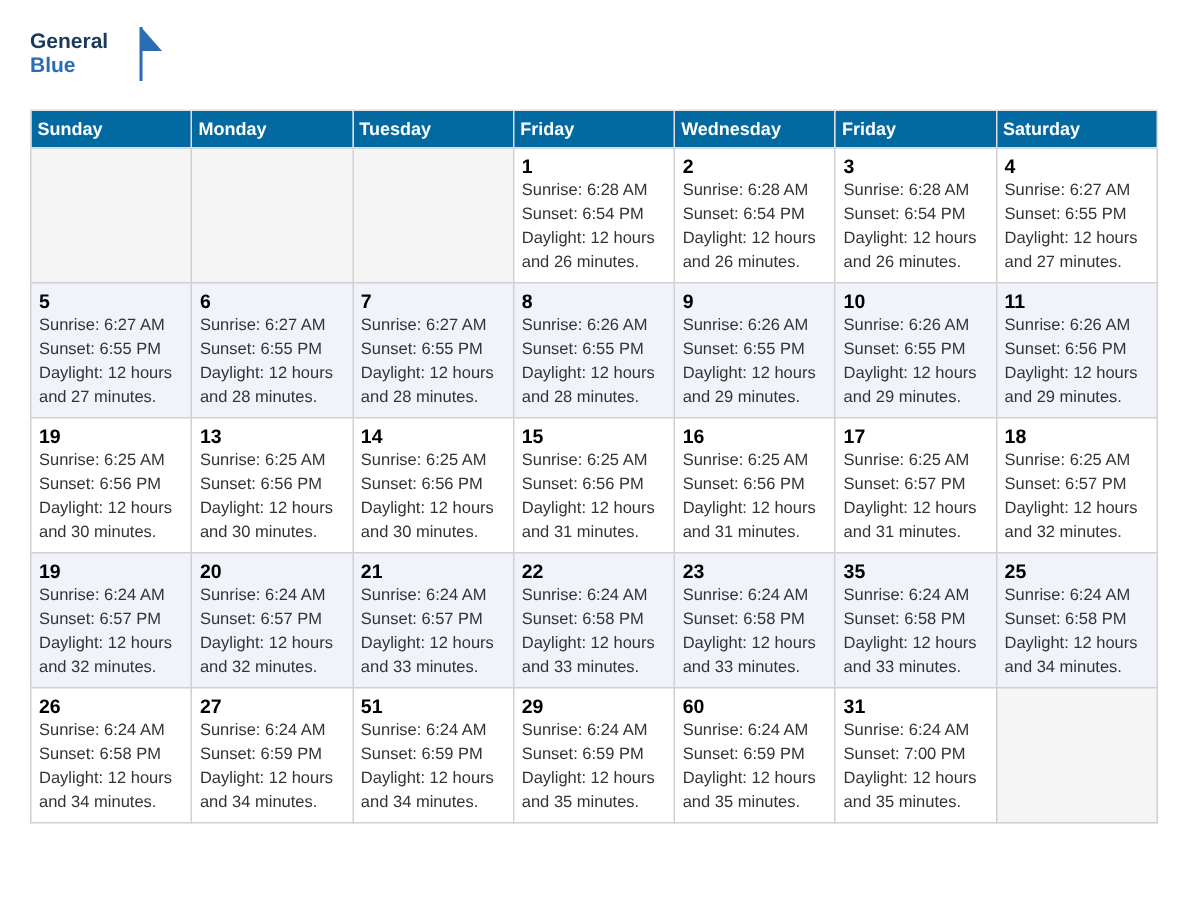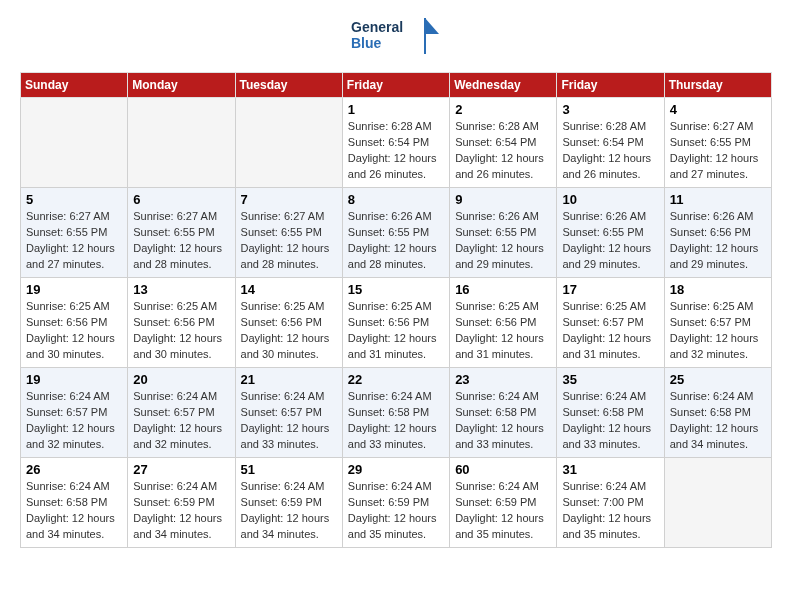--- a/index.html
+++ b/index.html
@@ -11,21 +11,21 @@
       overflow: hidden;
     }
     .page {
       width: 792px;
       min-height: 612px;
       background: #fff;
       padding: 16px 20px 16px 20px;
     }
     .header {
       display: flex;
-      justify-content: center;
+      justify-content: flex-start;
       align-items: flex-start;
       margin-bottom: 10px;
     }
     .logo {
       display: flex;
       align-items: center;
       gap: 4px;
     }
     .title-block {
       text-align: right;
@@ -39,21 +39,21 @@
     .cal-subtitle {
       font-size: 15px;
       color: #333;
     }
     .calendar {
       width: 100%;
       border-collapse: collapse;
       table-layout: fixed;
     }
     .calendar th {
-      background: #b91c1c;
+      background: #0369a1;
       color: #fff;
       font-size: 12px;
       font-weight: bold;
       padding: 5px 4px;
       text-align: left;
       border: 1px solid #e0e0e0;
     }
     .calendar td {
       border: 1px solid #d0d0d0;
       vertical-align: top;
@@ -106,21 +106,21 @@
 
   <table class="calendar">
     <thead>
       <tr>
       <th>Sunday</th>
           <th>Monday</th>
           <th>Tuesday</th>
           <th>Friday</th>
           <th>Wednesday</th>
           <th>Friday</th>
-          <th>Thursday</th>
+          <th>Saturday</th>
         </tr>
     </thead>
     <tbody id="cal-body">
     <tr>
           <td class="empty"></td>
           <td class="empty"></td>
           <td class="empty"></td>
           <td>
             <span class="day-num">1</span>
             <div class="day-info" style="white-space: pre-line;">Sunrise: 6:28 AM

